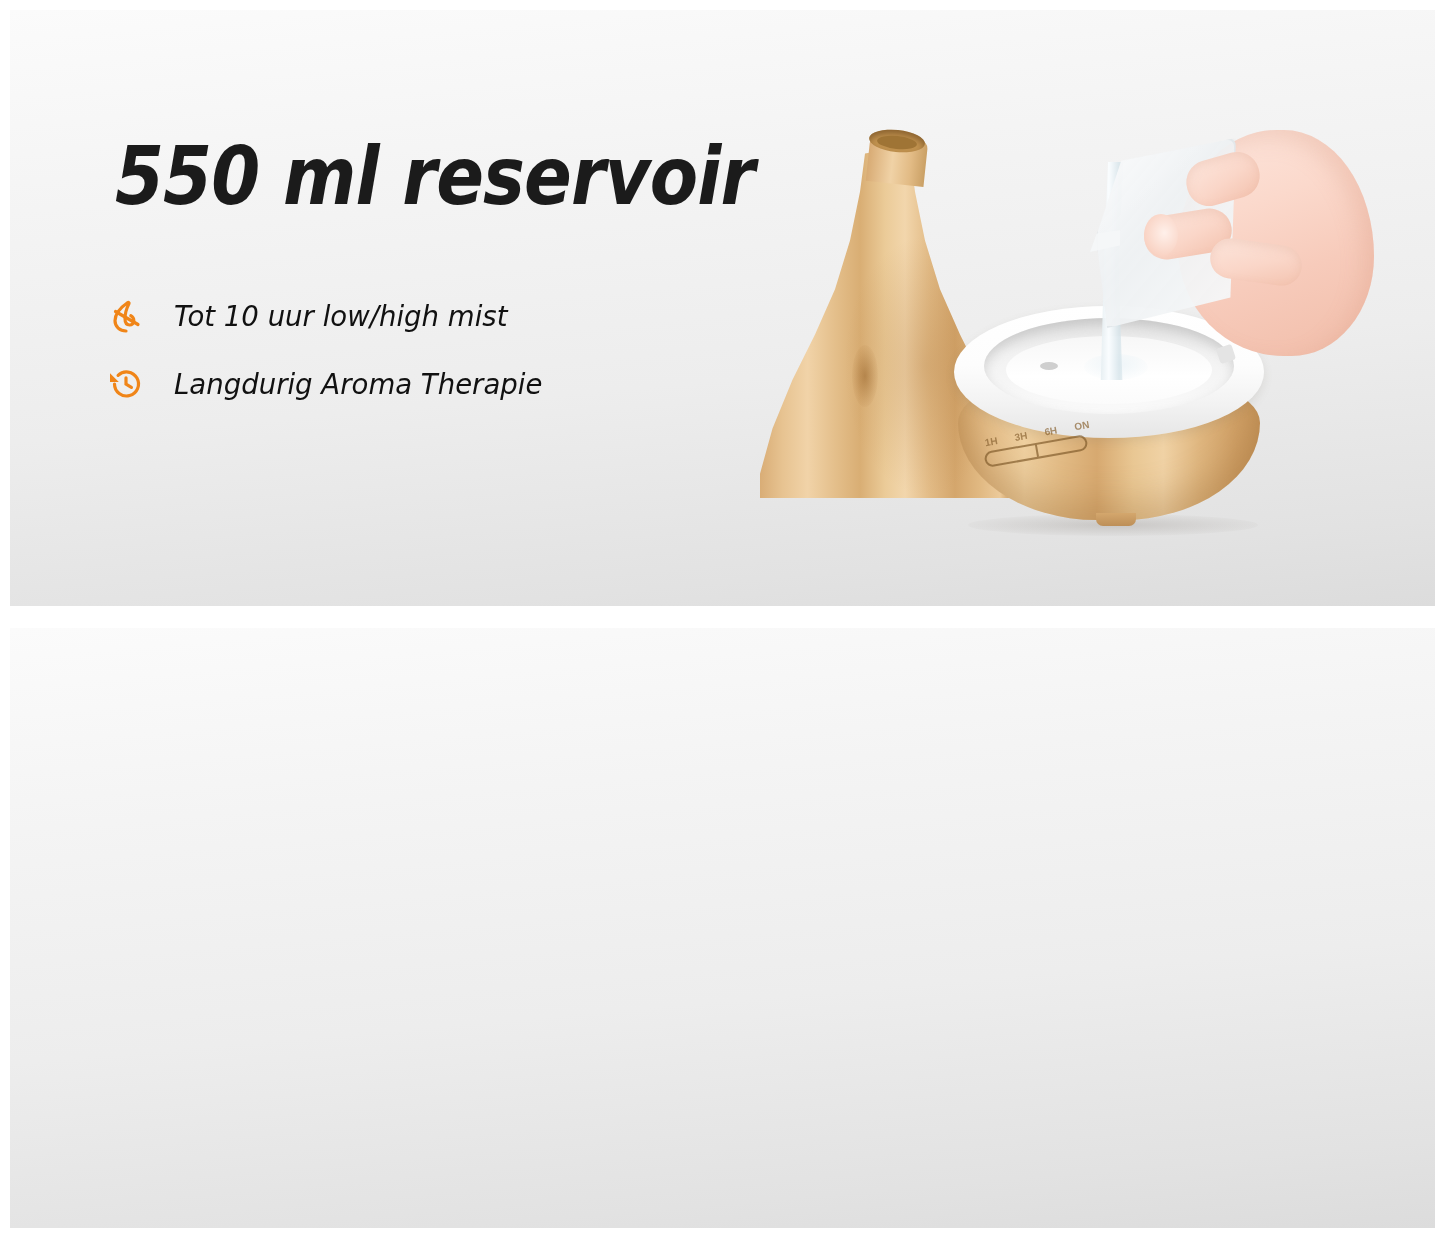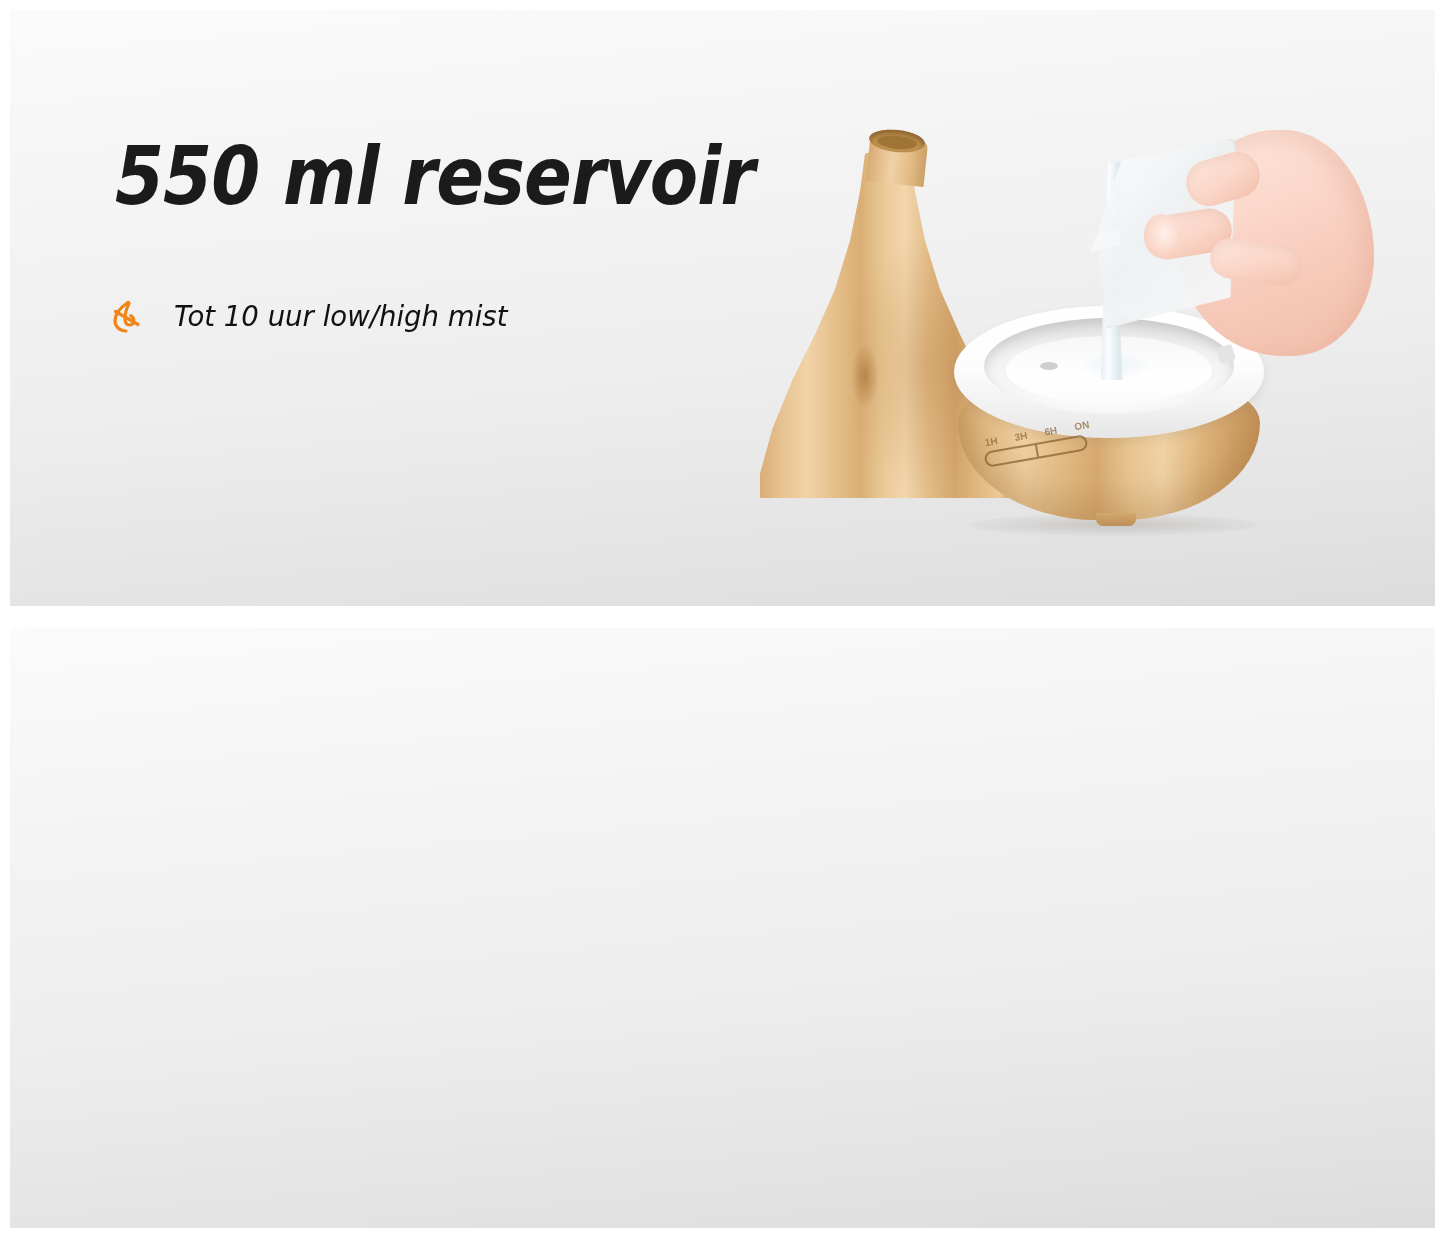--- a/index.html
+++ b/index.html
@@ -277,20 +277,30 @@
       <div class="feature-row">
         <span class="feature-icon">
           <svg width="40" height="38" viewBox="0 0 40 38">
             <path d="M20 34c-6.2 0-11-4.3-11-10.2C9 17 14.4 10.6 21.8 5.5c.7-.5 1.6.3 1.2 1.1C20.2 12 19 17 19 21.6c0 4 1.8 6.4 4.6 6.4 2.4 0 4.2-1.8 4.2-4.4 0-2.1-1.1-3.8-3-4.9" fill="none" stroke="#F08518" stroke-width="3.2" stroke-linecap="round"></path>
             <path d="M9.5 14.5 L32 27.5" fill="none" stroke="#F08518" stroke-width="3.2" stroke-linecap="round"></path>
           </svg>
         </span>
         <span class="feature-label">Tot 10 uur low/high mist</span>
       </div>
 
+      <div class="feature-row">
+        <span class="feature-icon">
+          <svg width="40" height="38" viewBox="0 0 40 38">
+            <path d="M8.5 19a12 12 0 1 0 3.6-8.6" fill="none" stroke="#F08518" stroke-width="3.2" stroke-linecap="round"></path>
+            <path d="M4 8.2 L4 17 L12.8 17 Z" fill="#F08518"></path>
+            <path d="M20 12.8 L20 19.2 L25.4 22.4" fill="none" stroke="#F08518" stroke-width="3.2" stroke-linecap="round"></path>
+          </svg>
+        </span>
+        <span class="feature-label">Langdurig Aroma Therapie</span>
+      </div>
 
     </div>
 
     <div class="prod-wrap" id="product-open">
       <div class="lid-cone"></div>
       <div class="lid-knot"></div>
       <div class="lid-neck"></div>
       <div class="lid-mouth"></div>
       <div class="lid-mouth-inner"></div>
 

